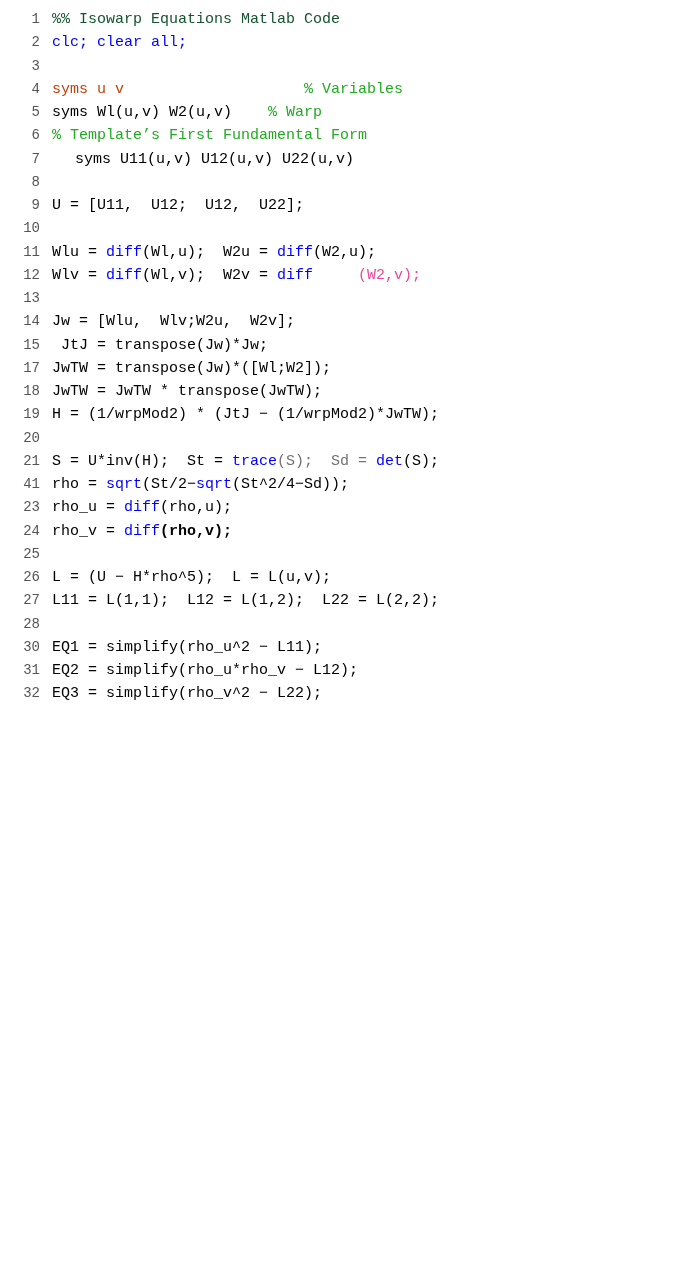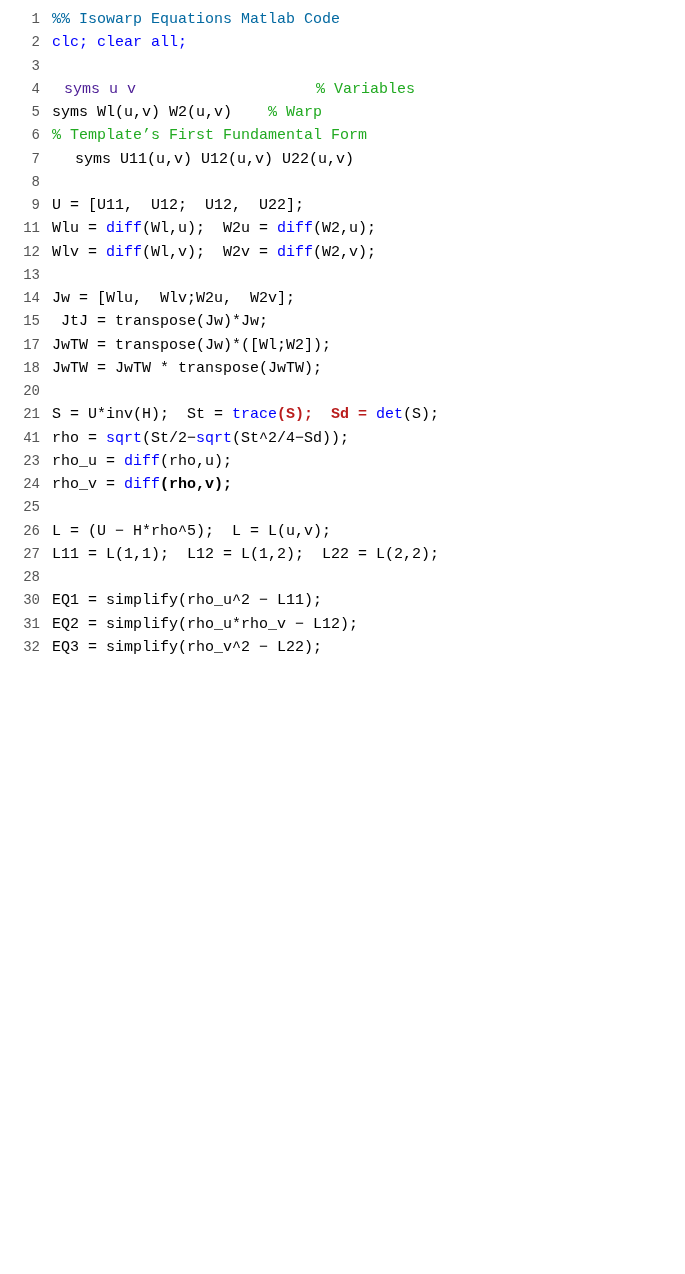--- a/index.html
+++ b/index.html
@@ -42,33 +42,33 @@
       flex: 1;
       white-space: pre;
     }
   </style>
 </head>
 <body>
 
 <div class="code-block">
 <div class="line">
       <span class="line-number">1</span>
-      <span class="line-content"><span style="color: #0369a1;">%% Isowarp Equations Matlab Code</span></span>
+      <span class="line-content"><span style="color: #14532d;">%% Isowarp Equations Matlab Code</span></span>
     </div>
     <div class="line">
       <span class="line-number">2</span>
       <span class="line-content"><span style="color: rgb(0, 0, 255);">clc; </span><span style="color: rgb(0, 0, 255);">clear</span><span style="color: rgb(0, 0, 255);"> all;</span></span>
     </div>
     <div class="line">
       <span class="line-number">3</span>
       <span class="line-content">&nbsp;</span>
     </div>
     <div class="line">
       <span class="line-number">4</span>
-      <span class="line-content"><span style="color: #4c1d95; margin-left: 12px;">syms u v                    </span><span style="color: rgb(34, 170, 34);">% Variables</span></span>
+      <span class="line-content"><span style="color: #c2410c;">syms u v                    </span><span style="color: rgb(34, 170, 34);">% Variables</span></span>
     </div>
     <div class="line">
       <span class="line-number">5</span>
       <span class="line-content"><span style="color: rgb(0, 0, 0);">syms Wl(u,v) W2(u,v)    </span><span style="color: rgb(34, 170, 34);">% Warp</span></span>
     </div>
     <div class="line">
       <span class="line-number">6</span>
       <span class="line-content"><span style="color: rgb(34, 170, 34);">% Template’s First Fundamental Form</span></span>
     </div>
     <div class="line">
@@ -77,26 +77,30 @@
     </div>
     <div class="line">
       <span class="line-number">8</span>
       <span class="line-content">&nbsp;</span>
     </div>
     <div class="line">
       <span class="line-number">9</span>
       <span class="line-content"><span style="color: rgb(0, 0, 0); text-align: right;">U = [U11,  U12;  U12,  U22];</span></span>
     </div>
     <div class="line">
+      <span class="line-number">10</span>
+      <span class="line-content">&nbsp;</span>
+    </div>
+    <div class="line">
       <span class="line-number">11</span>
       <span class="line-content"><span style="color: rgb(0, 0, 0);">Wlu = </span><span style="color: rgb(0, 0, 255);">diff</span><span style="color: rgb(0, 0, 0);">(Wl,u);  W2u = </span><span style="color: rgb(0, 0, 255);">diff</span><span style="color: rgb(0, 0, 0);">(W2,u);</span></span>
     </div>
     <div class="line">
       <span class="line-number">12</span>
-      <span class="line-content"><span style="color: rgb(0, 0, 0);">Wlv = </span><span style="color: rgb(0, 0, 255);">diff</span><span style="color: rgb(0, 0, 0);">(Wl,v);  W2v = </span><span style="color: rgb(0, 0, 255);">diff</span><span style="color: #000000;">(W2,v);</span></span>
+      <span class="line-content"><span style="color: rgb(0, 0, 0);">Wlv = </span><span style="color: rgb(0, 0, 255);">diff</span><span style="color: rgb(0, 0, 0);">(Wl,v);  W2v = </span><span style="color: rgb(0, 0, 255);">diff</span><span style="color: #ec4899; margin-left: 45px;">(W2,v);</span></span>
     </div>
     <div class="line">
       <span class="line-number">13</span>
       <span class="line-content">&nbsp;</span>
     </div>
     <div class="line">
       <span class="line-number">14</span>
       <span class="line-content"><span style="color: rgb(0, 0, 0);">Jw = [Wlu,  Wlv;W2u,  W2v];</span></span>
     </div>
     <div class="line">
@@ -105,26 +109,30 @@
     </div>
     <div class="line">
       <span class="line-number">17</span>
       <span class="line-content"><span style="color: rgb(0, 0, 0);">JwTW = transpose(Jw)*([Wl;W2]);</span></span>
     </div>
     <div class="line">
       <span class="line-number">18</span>
       <span class="line-content"><span style="color: rgb(0, 0, 0);">JwTW = JwTW * transpose(JwTW);</span></span>
     </div>
     <div class="line">
+      <span class="line-number">19</span>
+      <span class="line-content"><span style="color: rgb(0, 0, 0);">H = (1/wrpMod2) * (JtJ − (1/wrpMod2)*JwTW);</span></span>
+    </div>
+    <div class="line">
       <span class="line-number">20</span>
       <span class="line-content">&nbsp;</span>
     </div>
     <div class="line">
       <span class="line-number">21</span>
-      <span class="line-content"><span style="color: rgb(0, 0, 0);">S = U*inv(H);  St = </span><span style="color: rgb(0, 0, 255);">trace</span><span style="color: #b91c1c; font-weight: bold;">(S);  Sd = </span><span style="color: rgb(0, 0, 255);">det</span><span style="color: rgb(0, 0, 0);">(S);</span></span>
+      <span class="line-content"><span style="color: rgb(0, 0, 0);">S = U*inv(H);  St = </span><span style="color: rgb(0, 0, 255);">trace</span><span style="color: #737373;">(S);  Sd = </span><span style="color: rgb(0, 0, 255);">det</span><span style="color: rgb(0, 0, 0);">(S);</span></span>
     </div>
     <div class="line">
       <span class="line-number">41</span>
       <span class="line-content"><span style="color: rgb(0, 0, 0);">rho = </span><span style="color: rgb(0, 0, 255);">sqrt</span><span style="color: rgb(0, 0, 0);">(St/2−</span><span style="color: rgb(0, 0, 255);">sqrt</span><span style="color: rgb(0, 0, 0); text-align: center;">(St^2/4−Sd));</span></span>
     </div>
     <div class="line">
       <span class="line-number">23</span>
       <span class="line-content"><span style="color: rgb(0, 0, 0);">rho_u = </span><span style="color: rgb(0, 0, 255);">diff</span><span style="color: rgb(0, 0, 0);">(rho,u);</span></span>
     </div>
     <div class="line">

